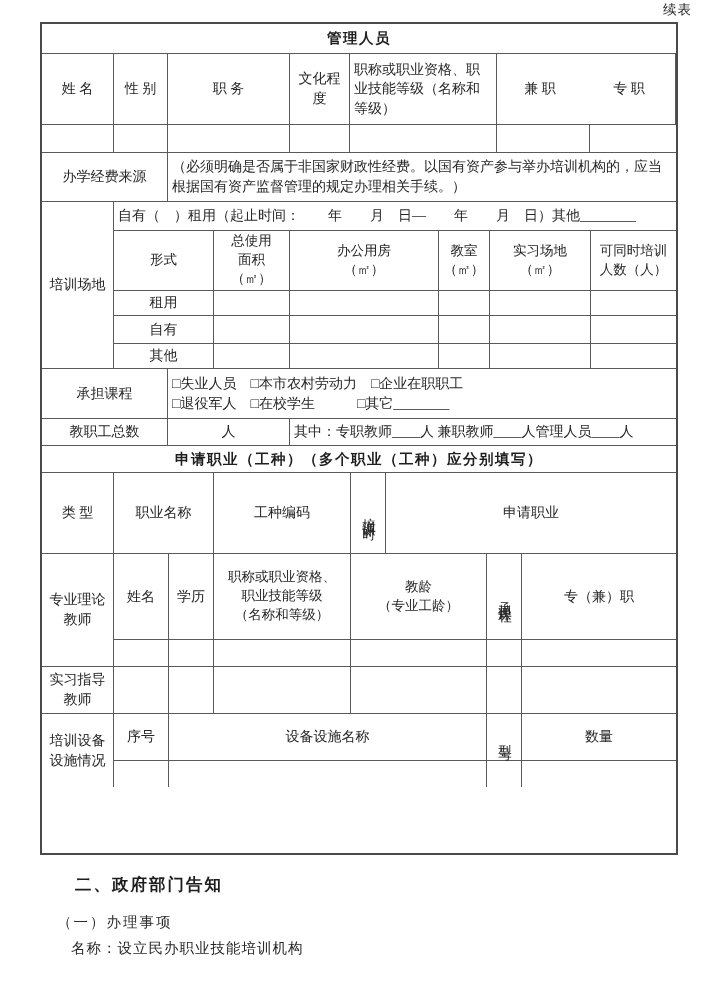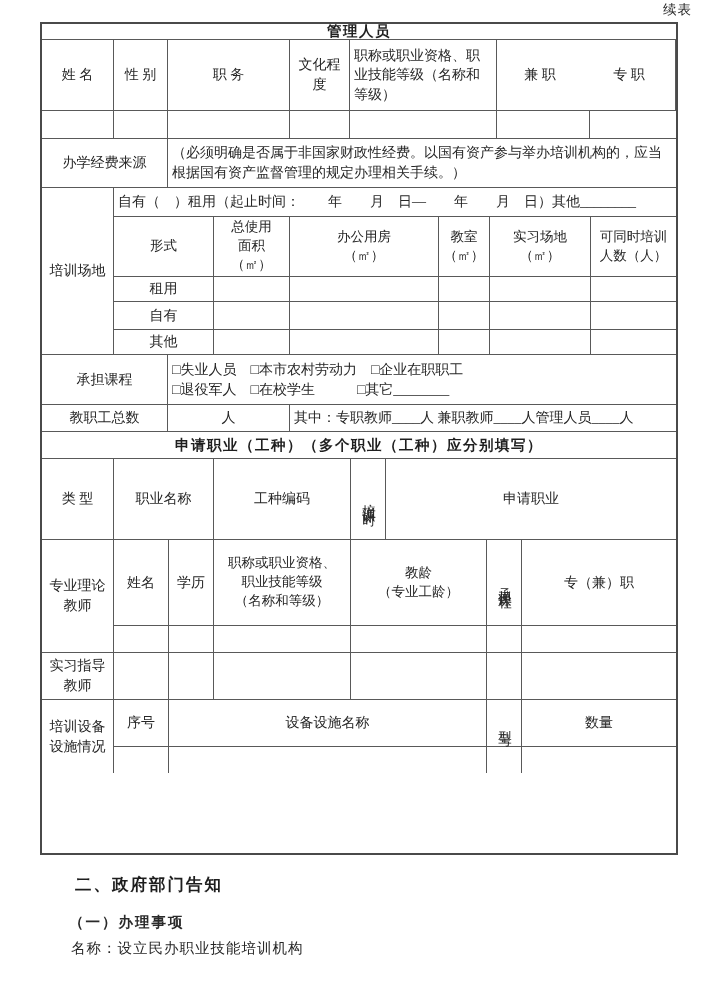--- a/index.html
+++ b/index.html
@@ -17,33 +17,33 @@
      min-width:0;}
   .nr{border-right:none;}
   .nb{border-bottom:none;}
   .left{justify-content:flex-start;text-align:left;}
   .hd{font-weight:700;font-family:"Liberation Sans","DejaVu Sans",sans-serif;
       letter-spacing:1.5px;font-size:14.5px;color:#1f1f1f;}
   .sm{font-size:13.5px;}
   .vert{writing-mode:vertical-rl;text-orientation:upright;letter-spacing:3px;font-size:13.5px;}
   .footer-h1{position:absolute;left:75px;top:874px;font-weight:700;font-size:16.5px;
              font-family:"Liberation Sans","DejaVu Sans",sans-serif;letter-spacing:2px;color:#1d1d1d;}
-  .footer-h2{position:absolute;left:69px;top:913px;font-size:14.5px;letter-spacing:2px;color:#2a2a2a;font-weight:bold;}
+  .footer-h2{position:absolute;left:57px;top:913px;font-size:14.5px;letter-spacing:2px;color:#2a2a2a;}
   .footer-name{position:absolute;left:71px;top:939px;font-size:14.5px;letter-spacing:1px;color:#262626;}
 </style>
 </head>
 <body>
 
 <div class="page">
 
   <div class="cont-label">续表</div>
 
   <div class="tbl">
 
-    <div class="row" style="height:16px">
+    <div class="row" style="height:30px">
       <div class="c nr hd" style="flex:1">管理人员</div>
     </div>
     <div class="row" style="height:71px">
       <div class="c" style="flex:0 0 72px">姓 名</div>
       <div class="c" style="flex:0 0 54px">性 别</div>
       <div class="c" style="flex:0 0 122px">职 务</div>
       <div class="c" style="flex:0 0 60px">文化程
 度</div>
       <div class="c left" style="flex:0 0 147px">职称或职业资格、职业技能等级（名称和等级）</div>
       <div class="c nr" style="flex:1">兼 职</div>

